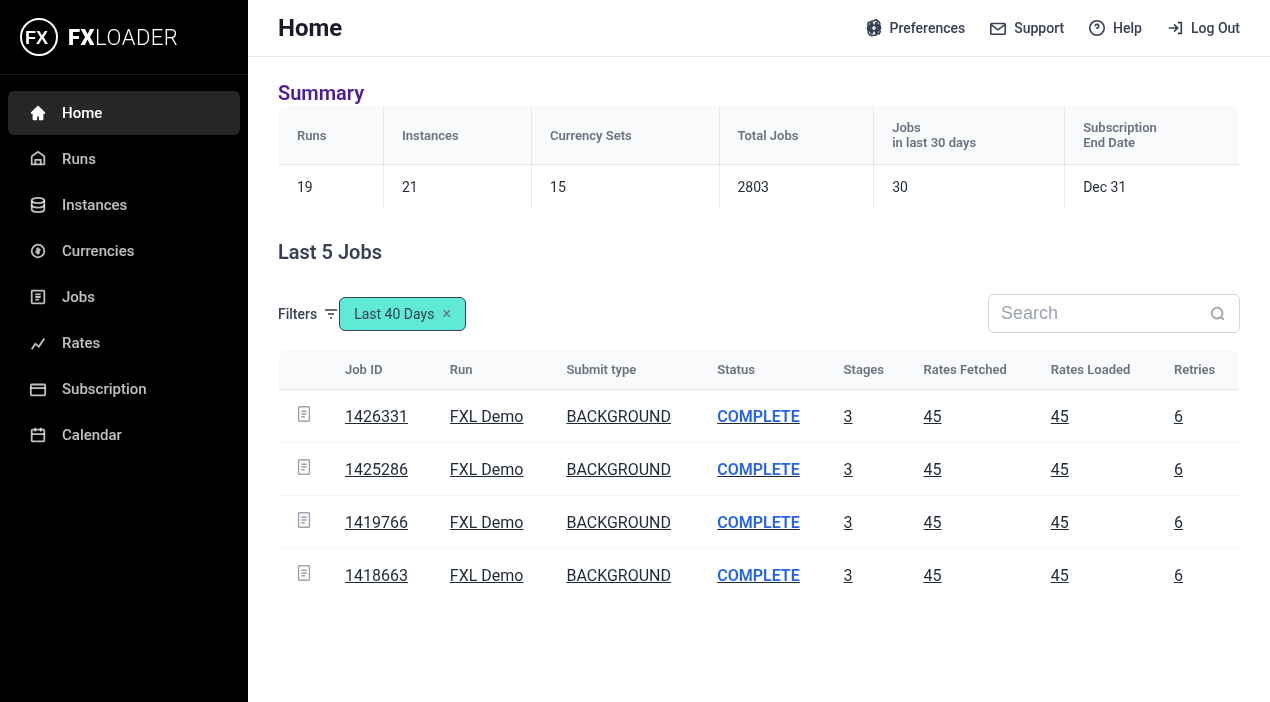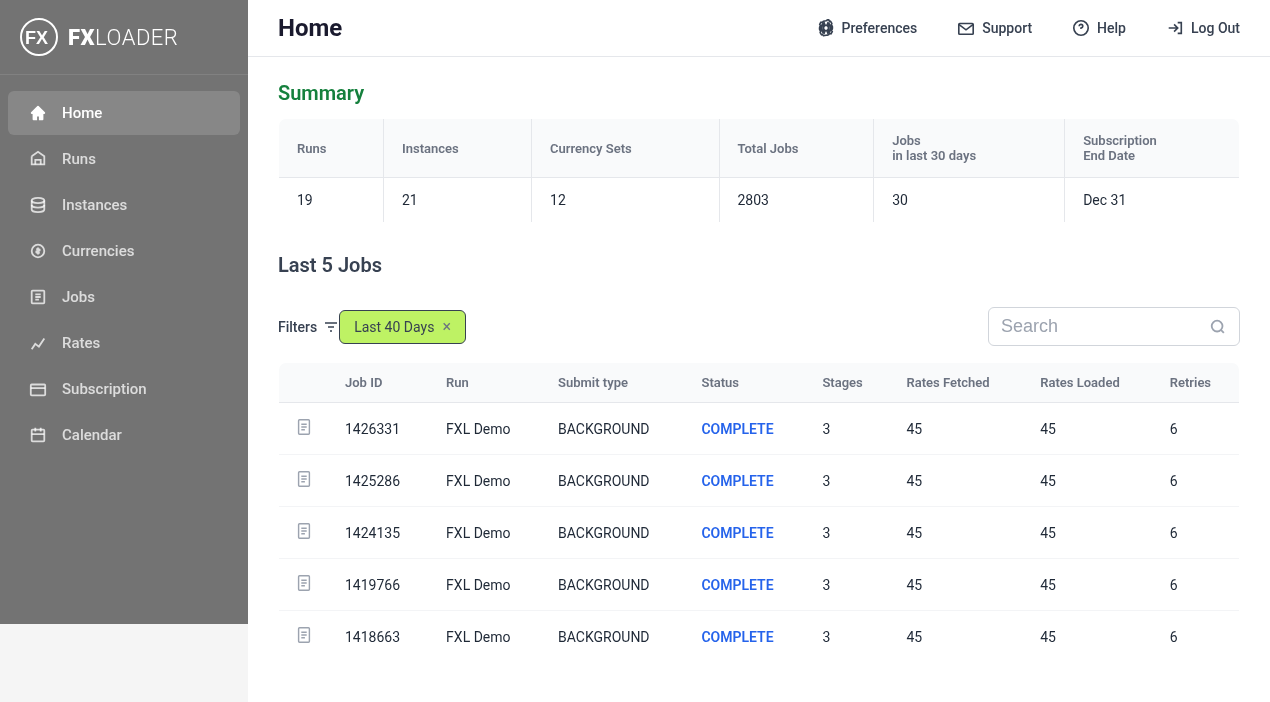--- a/index.html
+++ b/index.html
@@ -1,26 +1,26 @@
 <!DOCTYPE html>
 <html><head>
   <meta charset="utf-8">
   <style>
     * { box-sizing: border-box; margin: 0; padding: 0; }
     body { font-family: -apple-system, BlinkMacSystemFont, 'Segoe UI', Roboto, sans-serif; background: #f5f5f5; display: flex; height: 702px; width: 1270px; overflow: hidden; }
 
     
     .sidebar {
       width: 248px;
-      background: #737373;
+      background: #000000;
       color: white;
       display: flex;
       flex-direction: column;
       flex-shrink: 0;
-      height: 624px;
+      height: 702px;
     }
     .sidebar-logo {
       padding: 18px 20px;
       display: flex;
       align-items: center;
       gap: 10px;
       border-bottom: 1px solid rgba(255,255,255,0.1);
     }
     .logo-icon {
       width: 38px;
@@ -73,41 +73,41 @@
       border-bottom: 1px solid #e5e7eb;
     }
     .header-title {
       font-size: 24px;
       font-weight: 700;
       color: #1a1a2e;
     }
     .header-actions {
       display: flex;
       align-items: flex-end;
-      gap: 40px;
+      gap: 24px;
     }
     .header-action {
       display: flex;
       align-items: center;
       gap: 7px;
       color: #374151;
       font-size: 14px;
       cursor: pointer;
       font-weight: 500;
     }
     .header-action svg { width: 18px; height: 18px; }
 
     
     .content { padding: 24px 30px; }
 
     .section-title {
       font-size: 20px;
       font-weight: 600;
-      color: #15803d;
-      margin-bottom: 13px;
+      color: #4c1d95;
+      margin-bottom: 0;
     }
 
     
     .summary-table {
       width: 100%;
       border-collapse: collapse;
       border: 1px solid #e5e7eb;
       border-radius: 8px;
       overflow: hidden;
       margin-bottom: 30px;
@@ -161,21 +161,21 @@
     }
     .filter-chip {
       display: flex;
       align-items: center;
       gap: 8px;
       border: 1px solid #374151;
       border-radius: 6px;
       padding: 8px 14px;
       font-size: 14px;
       color: #374151;
-      background: #bef264;
+      background: #5eead4;
       cursor: pointer;
     }
     .filter-chip-close {
       cursor: pointer;
       color: #6b7280;
       font-size: 16px;
       line-height: 1;
     }
     .search-box {
       display: flex;
@@ -207,23 +207,24 @@
       background: #f9fafb;
       padding: 12px 16px;
       text-align: left;
       font-size: 13px;
       font-weight: 600;
       color: #6b7280;
       border-bottom: 1px solid #e5e7eb;
     }
     .jobs-table td {
       padding: 15px 16px;
-      font-size: 14px;
+      font-size: 16px;
       color: #1f2937;
       border-bottom: 1px solid #f3f4f6;
+      text-decoration: underline;
     }
     .jobs-table tr:last-child td { border-bottom: none; }
     .jobs-table .icon-cell {
       width: 36px;
       color: #9ca3af;
     }
     .status-complete {
       color: #2563eb;
       font-weight: 600;
       cursor: pointer;
@@ -377,21 +378,21 @@
           <th>Currency Sets</th>
           <th>Total Jobs</th>
           <th>Jobs<br>in last 30 days</th>
           <th>Subscription<br>End Date</th>
         </tr>
       </thead>
       <tbody>
         <tr>
           <td>19</td>
           <td>21</td>
-          <td>12</td>
+          <td>15</td>
           <td>2803</td>
           <td>30</td>
           <td>Dec 31</td>
         </tr>
       </tbody>
     </table>
 
     <h2 class="jobs-section-title">Last 5 Jobs</h2>
 
     <div class="filters-row">
@@ -463,36 +464,20 @@
     <td>45</td>
     <td>6</td>
   </tr>
           <tr>
     <td class="icon-cell">
       <svg viewBox="0 0 20 20" fill="none" stroke="#9ca3af" stroke-width="1.6" width="18" height="18">
         <rect x="4" y="2" width="12" height="16" rx="1"></rect>
         <path d="M7 7h6M7 10h6M7 13h4"></path>
       </svg>
     </td>
-    <td>1424135</td>
-    <td>FXL Demo</td>
-    <td>BACKGROUND</td>
-    <td><span class="status-complete">COMPLETE</span></td>
-    <td>3</td>
-    <td>45</td>
-    <td>45</td>
-    <td>6</td>
-  </tr>
-          <tr>
-    <td class="icon-cell">
-      <svg viewBox="0 0 20 20" fill="none" stroke="#9ca3af" stroke-width="1.6" width="18" height="18">
-        <rect x="4" y="2" width="12" height="16" rx="1"></rect>
-        <path d="M7 7h6M7 10h6M7 13h4"></path>
-      </svg>
-    </td>
     <td>1419766</td>
     <td>FXL Demo</td>
     <td>BACKGROUND</td>
     <td><span class="status-complete">COMPLETE</span></td>
     <td>3</td>
     <td>45</td>
     <td>45</td>
     <td>6</td>
   </tr>
           <tr>

